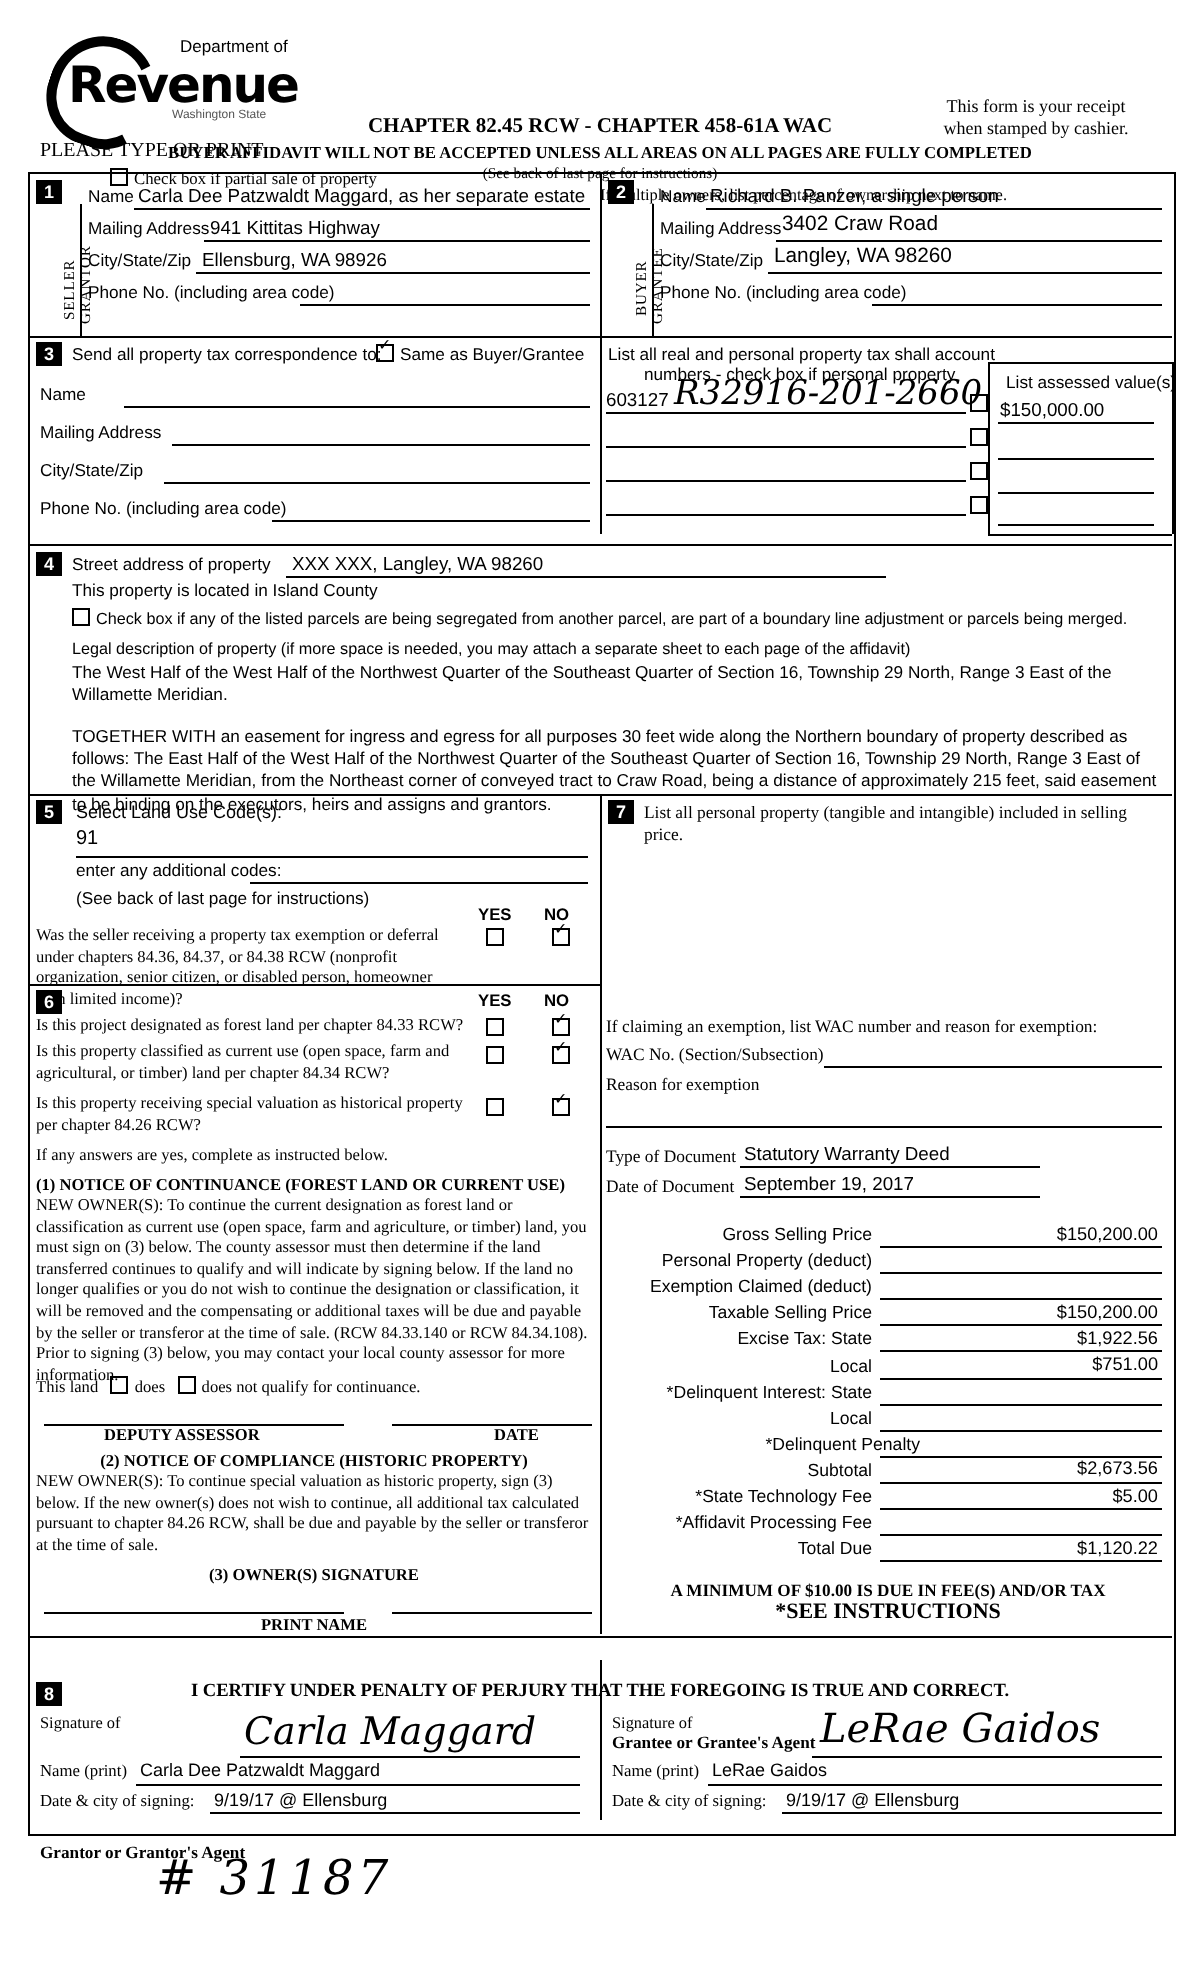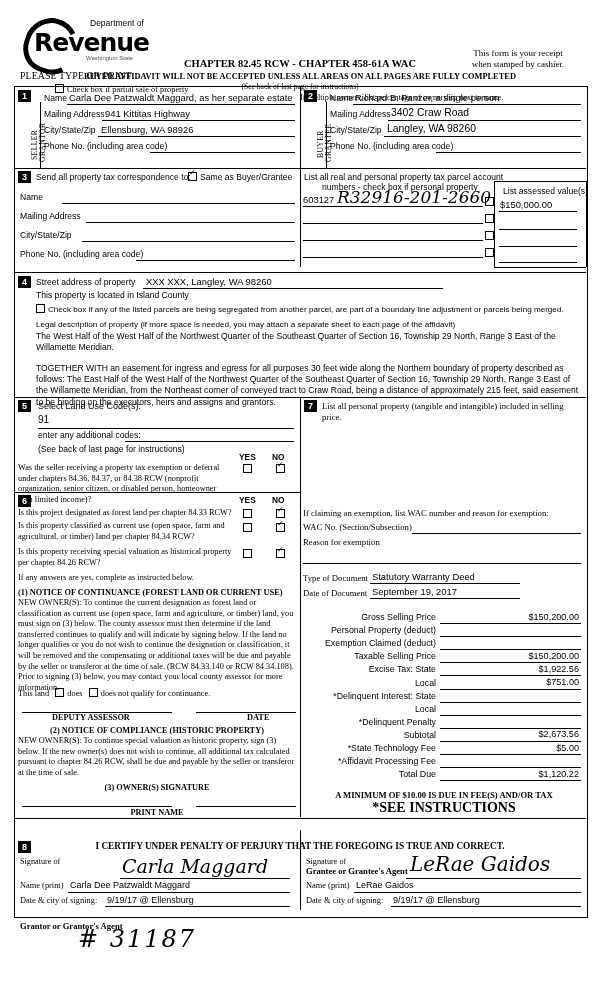--- a/index.html
+++ b/index.html
@@ -128,21 +128,21 @@
     <div class="lbl" style="left:20px;top:211px;">Mailing Address</div>
     <div class="ln" style="left:86px;top:222px;width:209px;"></div>
     <div class="lbl" style="left:20px;top:230px;">City/State/Zip</div>
     <div class="ln" style="left:82px;top:241px;width:213px;"></div>
     <div class="lbl" style="left:20px;top:249px;">Phone No. (including area code)</div>
     <div class="ln" style="left:136px;top:260px;width:159px;"></div>
   </div>
 
   <div>
     <div class="vline" style="left:300px;top:168px;height:99px;border-left-width:1.2px;"></div>
-    <div class="lbl" style="left:304px;top:172px;">List all real and personal property tax parcel account</div>
+    <div class="lbl" style="left:304px;top:172px;">List all real and personal property tax shall account</div>
     <div class="lbl" style="left:322px;top:182px;">numbers - check box if personal property</div>
 
     <div class="val" style="left:303px;top:194px;">603127</div>
     <div class="hand" style="position:absolute;left:337px;top:187px;font-size:17px;letter-spacing:0px;">R32916-201-2660</div>
     <div class="ln" style="left:303px;top:206px;width:180px;"></div>
     <span class="bx" style="position:absolute;left:485px;top:197px;"></span>
 
     <div class="ln" style="left:303px;top:223px;width:180px;"></div>
     <span class="bx" style="position:absolute;left:485px;top:214px;"></span>
 
@@ -274,37 +274,37 @@
       <div class="amtlbl" style="left: 300px; width: 136px; top: 664.4px;">Excise Tax:  State</div>
       <div class="ln" style="left: 440px; width: 141px; top: 675.4px;"></div>
       <div class="amtlbl" style="left: 440px; width: 139px; top: 663.9px; font-size: 9.1px;">$1,922.56</div>
       <div class="amtlbl" style="left: 300px; width: 136px; top: 677.5px;">Local</div>
       <div class="ln" style="left: 440px; width: 141px; top: 688.5px;"></div>
       <div class="amtlbl" style="left: 440px; width: 139px; top: 677px; font-size: 9.1px;">$751.00</div>
       <div class="amtlbl" style="left: 300px; width: 136px; top: 690.6px;">*Delinquent Interest:  State</div>
       <div class="ln" style="left: 440px; width: 141px; top: 701.6px;"></div>
       <div class="amtlbl" style="left: 300px; width: 136px; top: 703.7px;">Local</div>
       <div class="ln" style="left: 440px; width: 141px; top: 714.7px;"></div>
-      <div class="amtlbl" style="left: 300px; width: 136px; top: 716.8px;">*Delinquent Penalty</div>
+      <div class="amtlbl" style="left: 300px; width: 136px; top: 716.8px; padding-left: 24px;">*Delinquent Penalty</div>
       <div class="ln" style="left: 440px; width: 141px; top: 727.8px;"></div>
       <div class="amtlbl" style="left: 300px; width: 136px; top: 729.9px;">Subtotal</div>
       <div class="ln" style="left: 440px; width: 141px; top: 740.9px;"></div>
       <div class="amtlbl" style="left: 440px; width: 139px; top: 729.4px; font-size: 9.1px;">$2,673.56</div>
       <div class="amtlbl" style="left: 300px; width: 136px; top: 743px;">*State Technology Fee</div>
       <div class="ln" style="left: 440px; width: 141px; top: 754px;"></div>
       <div class="amtlbl" style="left: 440px; width: 139px; top: 742.5px; font-size: 9.1px;">$5.00</div>
       <div class="amtlbl" style="left: 300px; width: 136px; top: 756.1px;">*Affidavit Processing Fee</div>
       <div class="ln" style="left: 440px; width: 141px; top: 767.1px;"></div>
       <div class="amtlbl" style="left: 300px; width: 136px; top: 769.2px;">Total Due</div>
       <div class="ln" style="left: 440px; width: 141px; top: 780.2px;"></div>
       <div class="amtlbl" style="left: 440px; width: 139px; top: 768.7px; font-size: 9.1px;">$1,120.22</div>
     </div>
 
   <div class="sertxt b ctr" style="left:305px;top:790px;width:278px;font-size:8.6px;">A MINIMUM OF $10.00 IS DUE IN FEE(S) AND/OR TAX</div>
-  <div class="sertxt b ctr" style="left:305px;top:799px;width:278px;font-size:14px;">*SEE INSTRUCTIONS</div>
+  <div class="sertxt b ctr" style="left:305px;top:799px;width:278px;font-size:11px;">*SEE INSTRUCTIONS</div>
 
   <div class="hline" style="left:14px;top:818px;width:572px;"></div>
 
   <div>
     <div class="num" style="left:18px;top:841px;">8</div>
     <div class="sertxt b ctr" style="left:14px;top:841px;width:572px;font-size:9.3px;">I CERTIFY UNDER PENALTY OF PERJURY THAT THE FOREGOING IS TRUE AND CORRECT.</div>
 
     <div class="sertxt" style="left:20px;top:857px;font-size:8.2px;">Signature of</div>
     <div class="sertxt b" style="left:20px;top:888px;font-size:8.6px;margin-top:33px;">Grantor or Grantor's Agent</div>
     <div class="hand" style="position:absolute;left:122px;top:855px;font-size:19px;">Carla Maggard</div>

